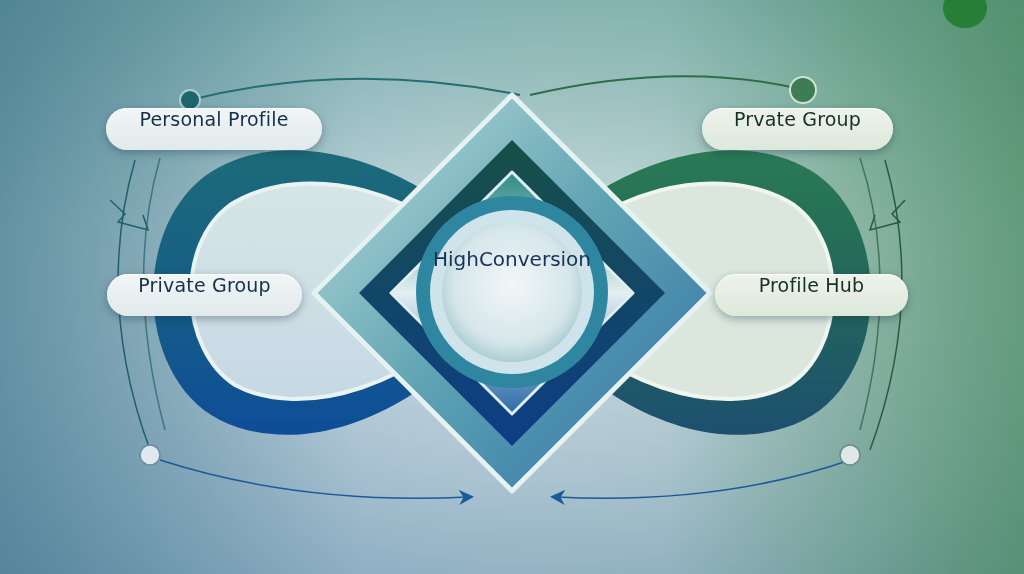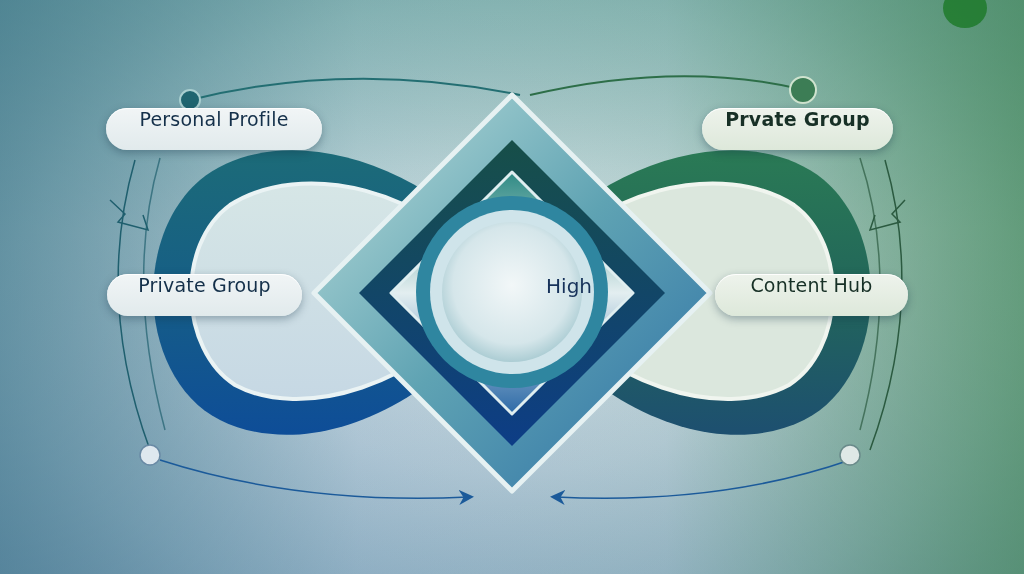--- a/index.html
+++ b/index.html
@@ -18,21 +18,21 @@
   .pill {
     position: absolute; height: 42px; border-radius: 21px;
     background: linear-gradient(180deg, #f1f5f6 0%, #e1eaec 100%);
     box-shadow: 0 3px 8px rgba(20,50,70,0.35), inset 0 1px 0 rgba(255,255,255,0.9);
     display: flex; justify-content: center;
     font-size: 19px; color: #14304a; letter-spacing: 0.2px;
   }
   .pill.green { background: linear-gradient(180deg, #eef3ec 0%, #dde8da 100%); color: #173026; }
   .center-label {
     position: absolute; left: 432px; top: 246px; width: 160px; height: 80px;
-    display: flex; flex-direction: column; align-items: flex-end; justify-content: center;
+    display: flex; align-items: flex-start; justify-content: center;
     font-size: 20px; line-height: 27px; color: #17325a; text-align: center;
   }
 </style>
 </head>
 <body>
 
 <div class="bg-tint"></div>
 
 <svg class="art" width="1024" height="574" viewBox="0 0 1024 574">
   <defs>
@@ -106,25 +106,26 @@
   <circle cx="512" cy="292" r="96" fill="#2f86a0"></circle>
   <circle cx="512" cy="292" r="82" fill="#cfe4ea"></circle>
   <circle cx="512" cy="292" r="70" fill="url(#sphere)"></circle>
 
   <ellipse cx="965" cy="8" rx="22" ry="20" fill="#1f7a2c" opacity="0.85"></ellipse>
 </svg>
 
 <div class="pill" style="left:106px; top:108px; width:216px;">
   <span>Personal Profile</span>
 </div>
-<div class="pill green" style="left:702px; top:108px; width:191px;font-weight:bold;">
+<div class="pill green" style="left:702px; top:108px; width:191px;">
   <span>Prvate Group</span>
 </div>
 <div class="pill" style="left:107px; top:274px; width:195px;">
   <span>Private Group</span>
 </div>
 <div class="pill green" style="left:715px; top:274px; width:193px;">
-  <span>Content Hub</span>
+  <span>Profile Hub</span>
 </div>
 
 <div class="center-label">
   <span>High</span>
+  <span>Conversion</span>
 </div>
 
 </body></html>

